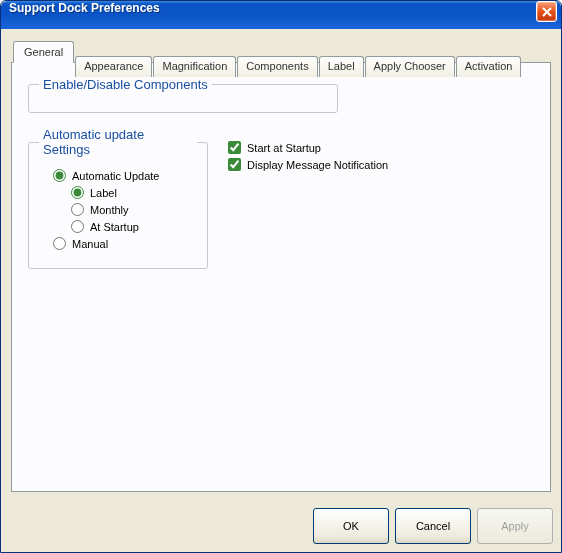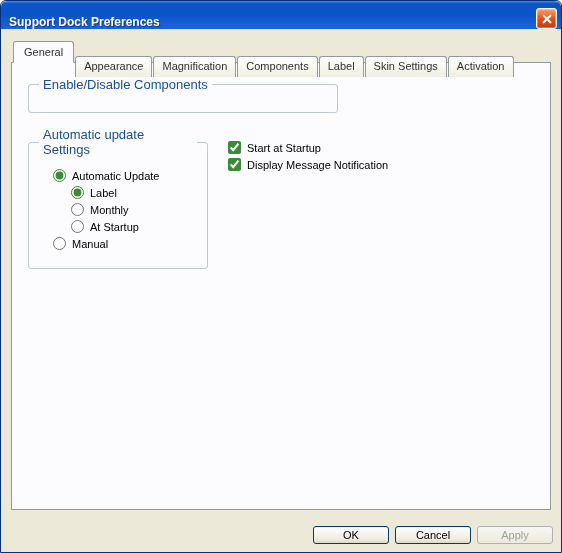--- a/index.html
+++ b/index.html
@@ -20,21 +20,21 @@
     display: flex;
     flex-direction: column;
     border-radius: 6px 6px 0 0;
     overflow: hidden;
   }
   .titlebar {
     height: 28px;
     background: linear-gradient(to bottom, #2a6fd6 0%, #0a4bc0 8%, #0a4bc0 40%, #2a6fd6 88%, #2a6fd6 100%);
     background: linear-gradient(to bottom, #3c8cde 0%, #0b54c8 10%, #0b54c8 50%, #1964d8 95%, #1964d8 100%);
     display: flex;
-    align-items: flex-end;
+    align-items: flex-start;
     padding: 0 4px 0 8px;
     color: #fff;
     font-weight: bold;
     font-size: 12px;
     border-radius: 6px 6px 0 0;
   }
   .titlebar .title { flex: 1; text-shadow: 1px 1px 1px rgba(0,0,0,0.4); }
   .close-btn {
     width: 21px; height: 21px;
     background: linear-gradient(to bottom, #f7a07a 0%, #e6521a 50%, #c3380b 100%);
@@ -149,21 +149,21 @@
   }
   .button-row {
     display: flex;
     justify-content: flex-end;
     gap: 6px;
     padding: 8px 8px 8px 8px;
     background: #ece9d8;
   }
   .btn {
     min-width: 76px;
-    height: 18px;
+    height: 36px;
     border: 1px solid #003c74;
     border-radius: 3px;
     background: linear-gradient(to bottom, #ffffff 0%, #eeeade 80%, #dcd7c4 100%);
     font-family: inherit;
     font-size: 11px;
     padding: 0 14px;
     cursor: default;
   }
   .btn.disabled {
     color: #a0a0a0;
@@ -184,21 +184,21 @@
     </div>
   </div>
 
   <div class="content">
     <div class="tabstrip">
       <div class="tab active">General</div>
       <div class="tab">Appearance</div>
       <div class="tab">Magnification</div>
       <div class="tab">Components</div>
       <div class="tab">Label</div>
-      <div class="tab">Skin Settings</div>
+      <div class="tab">Apply Chooser</div>
       <div class="tab">Activation</div>
     </div>
 
     <div class="tabpanel">
 
       <fieldset class="components">
         <legend>Enable/Disable Components</legend>
       </fieldset>
 
       <div class="lower">

